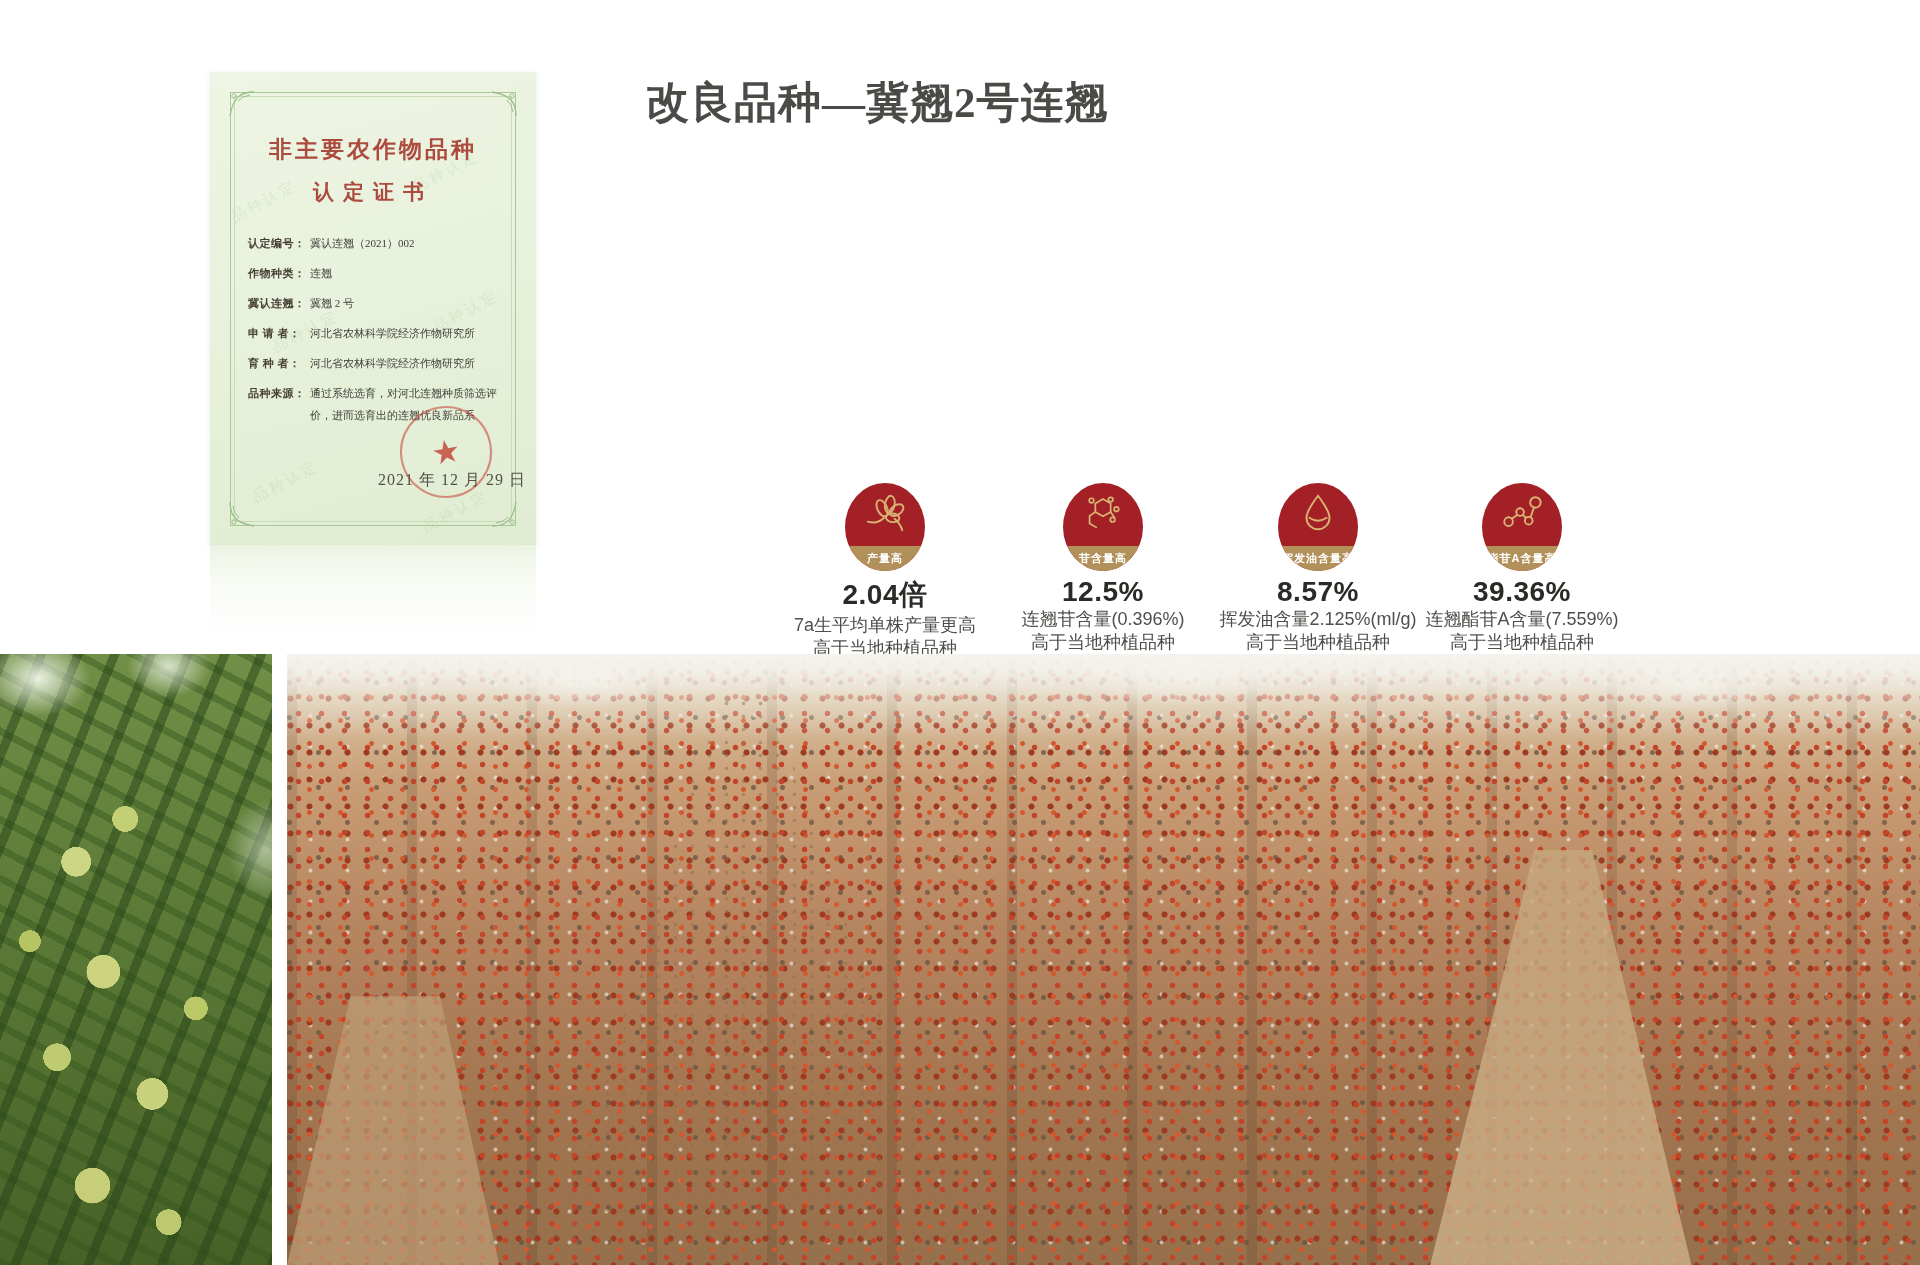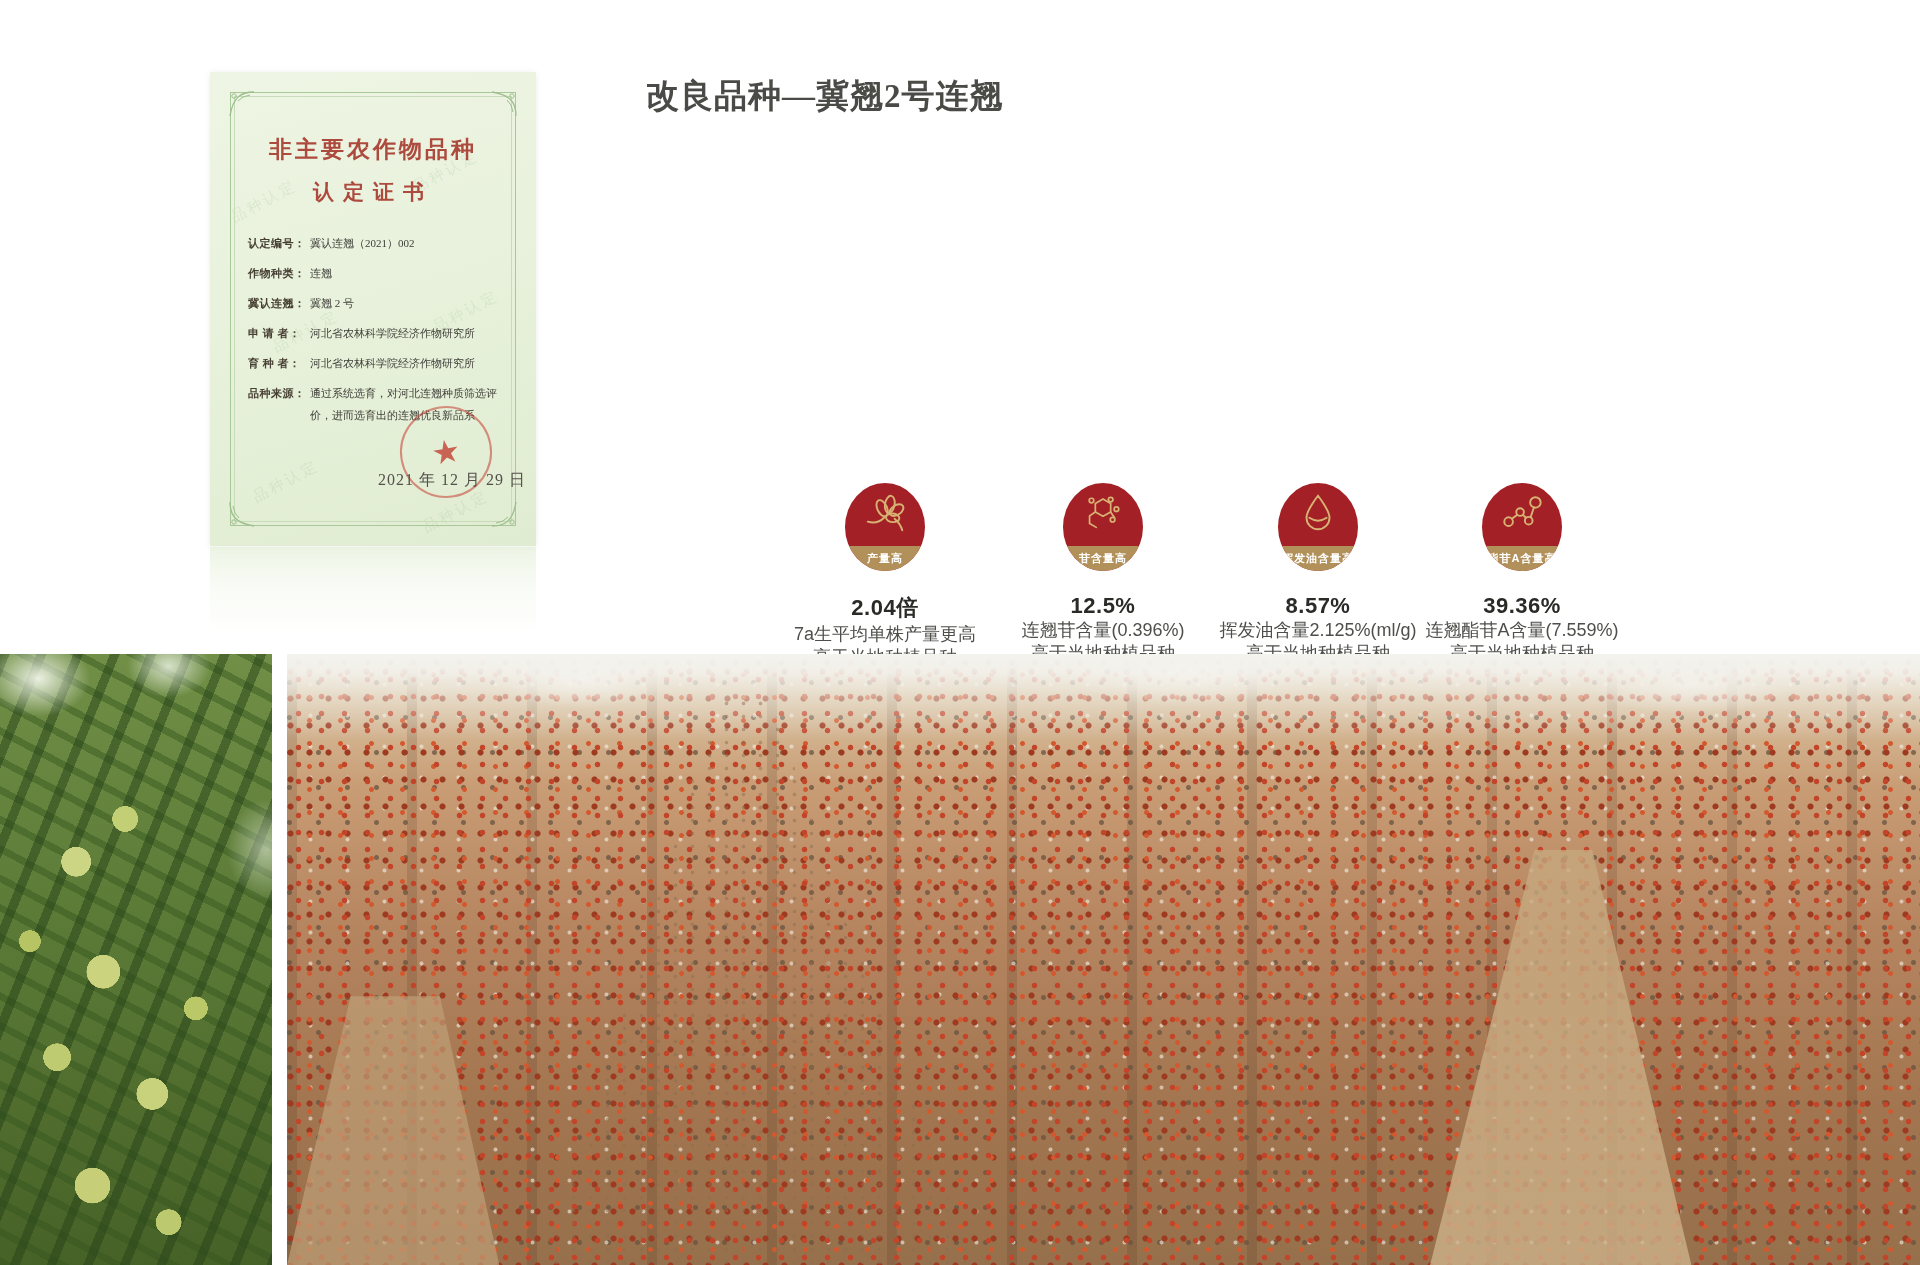--- a/index.html
+++ b/index.html
@@ -35,33 +35,33 @@
                color:#54504a; font-family:"Liberation Serif", serif; }
   .stamp { position:absolute; left:190px; top:334px; width:92px; height:92px; border-radius:50%;
            border:2px solid rgba(194,60,48,.55); display:flex; align-items:center; justify-content:center;
            transform:rotate(-10deg); }
   .stamp-star { font-size:32px; color:rgba(194,60,48,.78); line-height:1; }
   .cert-reflection { position:absolute; left:210px; top:547px; width:326px; height:88px;
                      background:linear-gradient(180deg, rgba(222,236,208,.55) 0%, rgba(231,241,218,.25) 45%, rgba(255,255,255,0) 100%); }
 
   
   .main-title { position:absolute; left:646px; top:74px; font-family:"Liberation Serif", serif;
-                font-weight:700; font-size:33px; letter-spacing:1px; color:#4a4a47; }
+                font-weight:700; font-size:43px; letter-spacing:1px; color:#4a4a47; }
   .para { position:absolute; left:648px; top:178px; width:1040px; font-family:"Liberation Serif", serif;
           font-size:27px; line-height:47px; color:#585855; text-indent:2em; text-align:justify; }
 
   
   .stat { position:absolute; top:483px; width:300px; text-align:center; }
   .stat-circle { position:relative; width:80px; height:88px; margin:0 auto; border-radius:50%;
                  background:var(--accent_red); overflow:hidden;text-align:center; }
   .stat-circle svg { position:absolute; left:50%; top:7px; transform:translateX(-50%); }
   .stat-band { position:absolute; bottom:0; left:0; width:100%; height:25px;
                background:var(--band_gold); color:#ffffff; font-size:11px; line-height:25px;
                letter-spacing:1px; font-weight:700; }
-  .stat-value { margin-top:22px; font-size:22px; font-weight:700; color:#2a2a27; letter-spacing:.5px; }
+  .stat-value { margin-top:5px; font-size:28px; font-weight:700; color:#2a2a27; letter-spacing:.5px; }
   .stat-desc { font-size:18px; color:#4e4e4a; line-height:23px; }
 
   
   .photo-left { position:absolute; left:0; top:654px; width:272px; height:611px;
     background-color:#5e7c38;
     background-image:
       radial-gradient(ellipse 75px 55px at 14% 4%, rgba(241,246,233,.95), rgba(241,246,233,0) 70%),
       radial-gradient(ellipse 60px 45px at 62% 2%, rgba(232,240,224,.85), rgba(232,240,224,0) 70%),
       radial-gradient(ellipse 55px 70px at 98% 32%, rgba(236,242,228,.55), rgba(236,242,228,0) 72%),
       radial-gradient(circle 15px at 28% 34%, #ccd584 98%, rgba(0,0,0,0) 100%),

